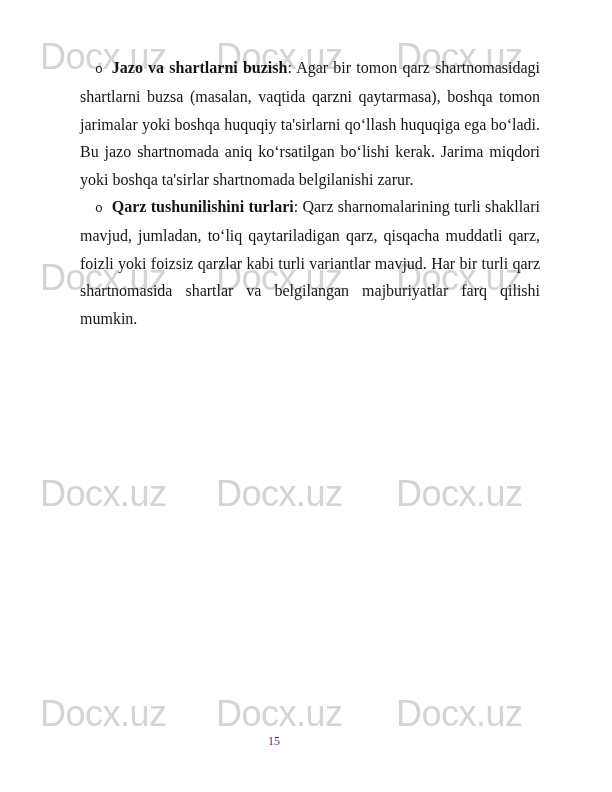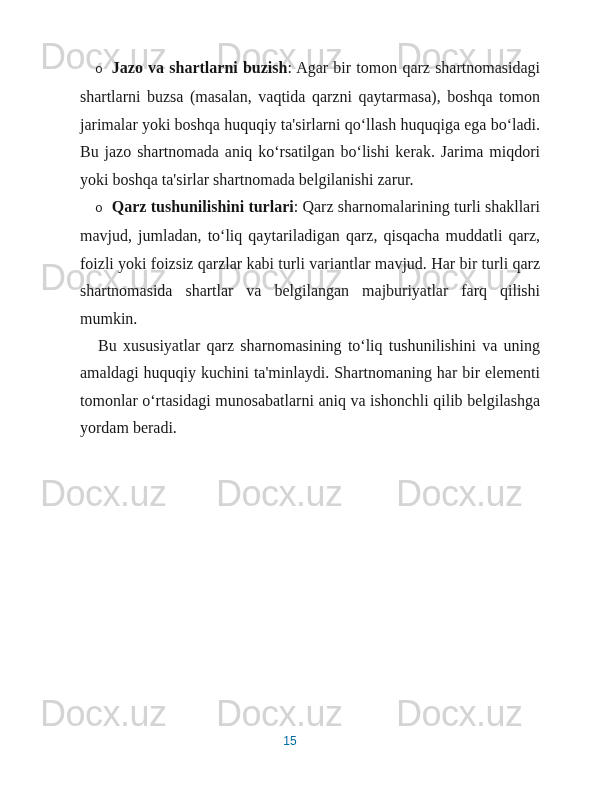--- a/index.html
+++ b/index.html
@@ -64,27 +64,27 @@
     font-family: "Liberation Mono", monospace;
     font-size: 13px;
     margin-right: 9px;
     display: inline;
   }
   .bold-lead { font-weight: bold; }
 
   .page-number {
     position: absolute;
     top: 734px;
-    left: 260px;
+    left: 244px;
     width: 60px;
     z-index: 2;
     text-align: center;
-    font-family: Liberation Sans, sans-serif;
+    font-family: Liberation Serif, serif;
     font-size: 12px;
-    color: #0369a1;
+    color: #701a75;
   }
 </style>
 </head>
 <body>
 
 <div class="page">
 
   <div class="watermark-layer">
     <span class="watermark wm-r0 wm-c0">Docx.uz</span>
     <span class="watermark wm-r0 wm-c1">Docx.uz</span>
@@ -103,19 +103,18 @@
   <div class="content">
 
     <p class="bullet-para">
       <span class="bullet-char">o</span><span class="bold-lead">Jazo va shartlarni buzish</span><span>: Agar bir tomon qarz shartnomasidagi shartlarni buzsa (masalan, vaqtida qarzni qaytarmasa), boshqa tomon jarimalar yoki boshqa huquqiy ta'sirlarni qoʻllash huquqiga ega boʻladi. Bu jazo shartnomada aniq koʻrsatilgan boʻlishi kerak. Jarima miqdori yoki boshqa ta'sirlar shartnomada belgilanishi zarur.</span>
     </p>
 
     <p class="bullet-para">
       <span class="bullet-char">o</span><span class="bold-lead">Qarz tushunilishini turlari</span><span>: Qarz sharnomalarining turli shakllari mavjud, jumladan, toʻliq qaytariladigan qarz, qisqacha muddatli qarz, foizli yoki foizsiz qarzlar kabi turli variantlar mavjud. Har bir turli qarz shartnomasida shartlar va belgilangan majburiyatlar farq qilishi mumkin.</span>
     </p>
 
-    <p class="plain-para">Bu xususiyatlar qarz sharnomasining toʻliq tushunilishini va uning amaldagi huquqiy kuchini ta'minlaydi. Shartnomaning har bir elementi tomonlar oʻrtasidagi munosabatlarni aniq va ishonchli qilib belgilashga yordam beradi.</p>
 
   </div>
 
   <div class="page-number">15</div>
 
 </div>
 
 </body></html>

